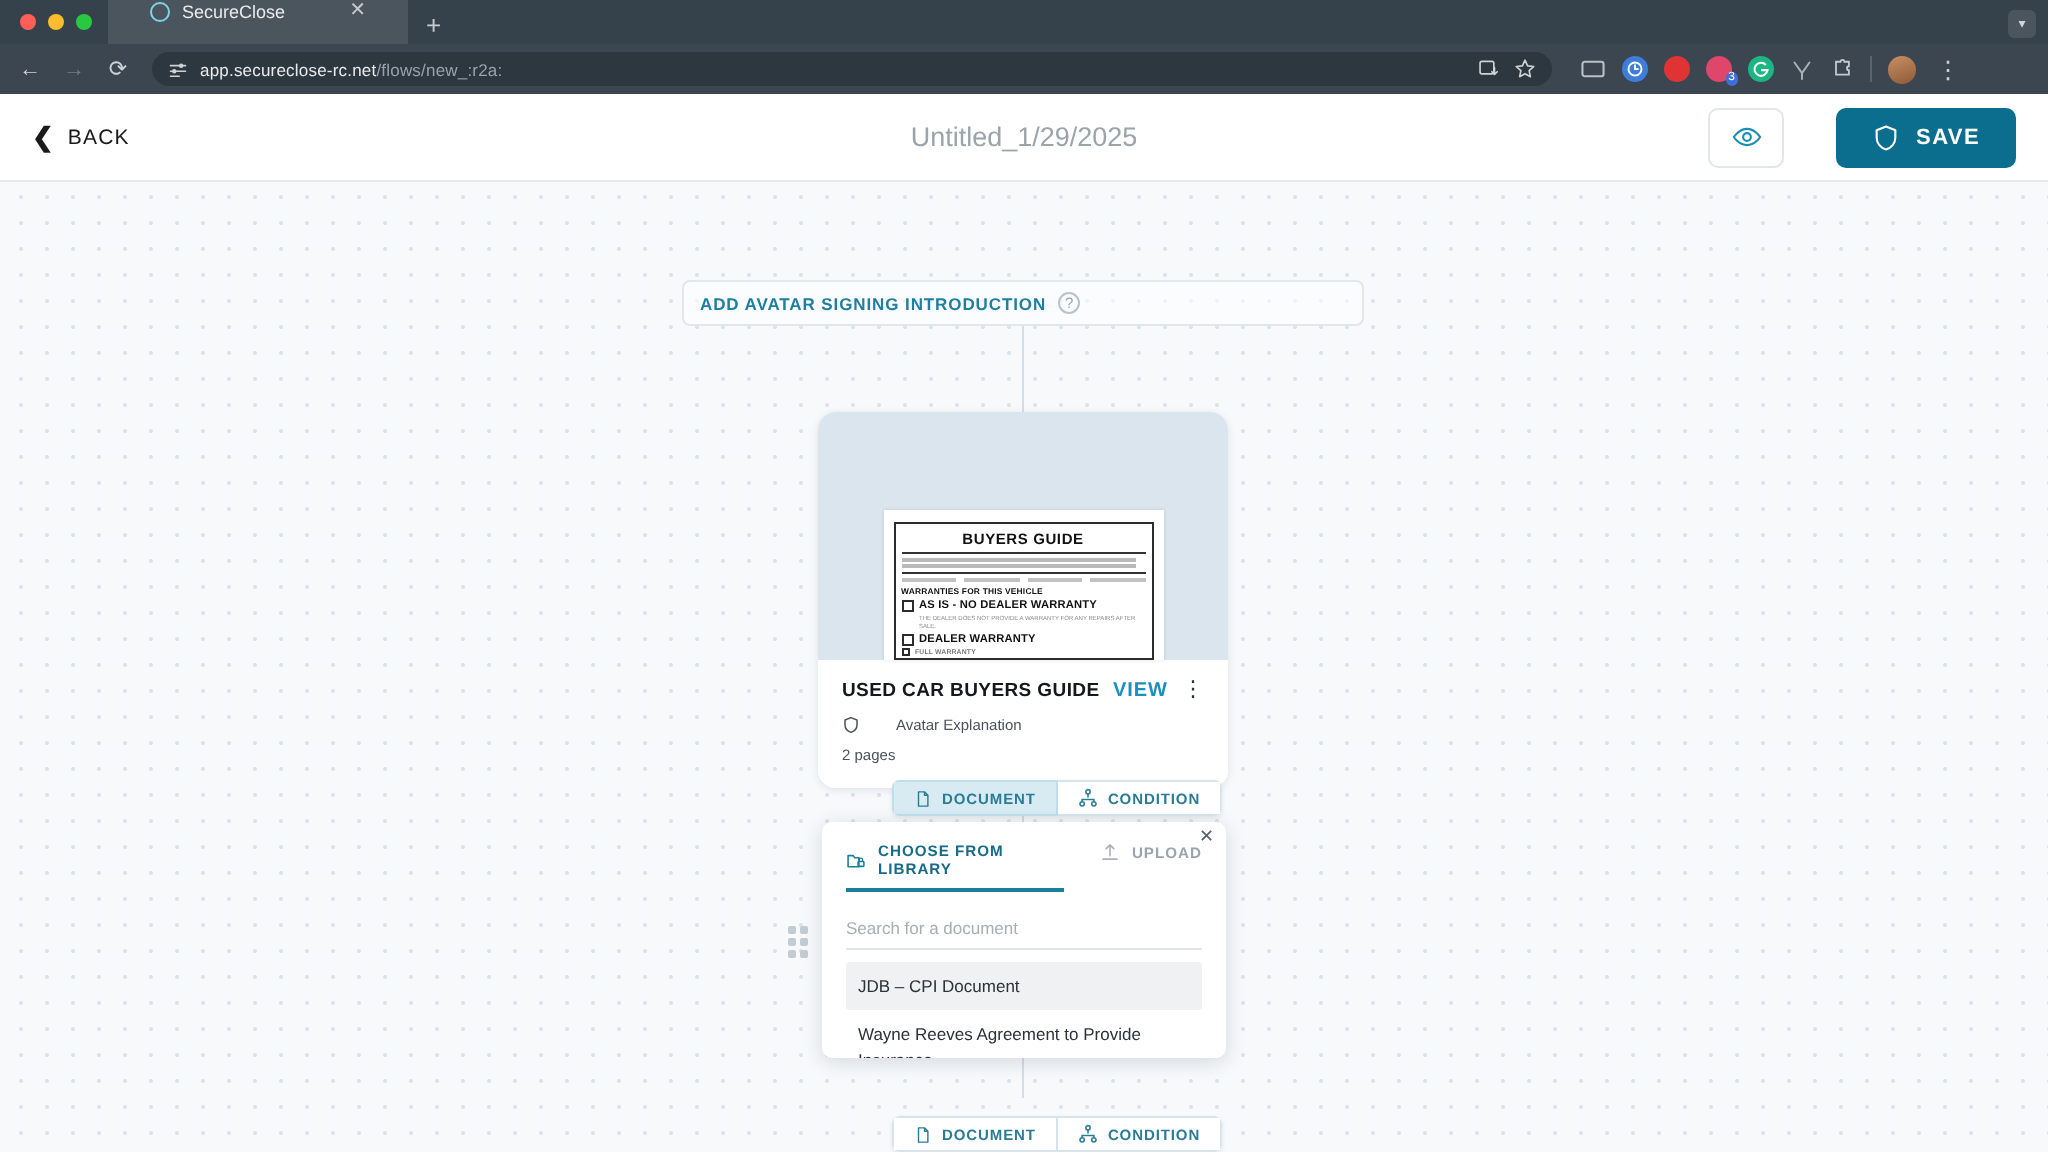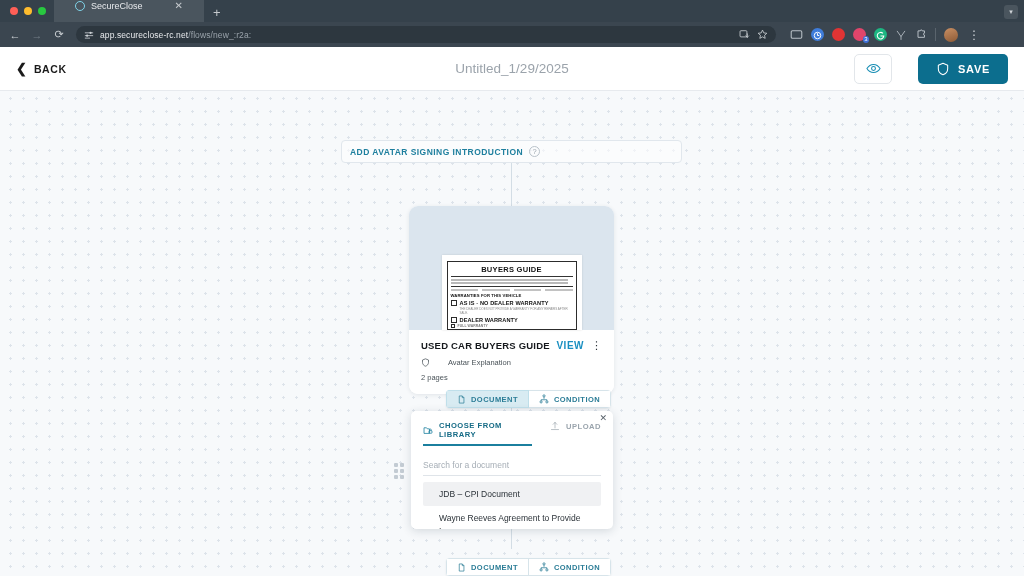--- a/index.html
+++ b/index.html
@@ -82,21 +82,21 @@
   
   .app-header {
     height: 44px; background: #fff; border-bottom: 1px solid #e7eaee;
     display: flex; align-items: center; padding: 0 16px; position: relative;
   }
   .back-btn {
     display: flex; align-items: center; gap: 7px; cursor: pointer;
     color: #1a1a1a;
   }
   .back-chev { font-size: 13px; font-weight: bold; line-height: 1; }
-  .back-label { font-size: 10.5px; font-weight: bold; letter-spacing: .6px; }
+  .back-label { font-size: 10.5px; font-weight: normal; letter-spacing: .6px; }
   .flow-title {
     position: absolute; left: 0; right: 0; text-align: center;
     font-size: 13.5px; color: #9ba3ab; pointer-events: none;
   }
   .header-right { margin-left: auto; display: flex; gap: 26px; z-index: 2; }
   .eye-btn {
     width: 38px; height: 30px; border: 1px solid #e2e6ea; border-radius: 5px;
     background: #fff; display: flex; align-items: center; justify-content: center;
     cursor: pointer;
   }
@@ -228,21 +228,21 @@
   }
   .popup-body { padding: 8px 12px 0; flex: 1; overflow: hidden; }
   .search-input {
     width: 100%; border: none; border-bottom: 1px solid #dfe4e9;
     font-size: 8.5px; color: #2b3238; padding: 3px 0 5px; outline: none;
     font-family: "Liberation Sans", sans-serif; background: transparent;
   }
   .search-input::placeholder { color: #a6aeb6; }
   .doc-list { margin-top: 6px; }
   .doc-item {
-    font-size: 8.5px; color: #2b3238; padding: 6px 16px; border-radius: 2px;
+    font-size: 8.5px; color: #2b3238; padding: 6px 6px; border-radius: 2px;
     cursor: pointer; line-height: 1.45;
   }
   .doc-item.highlight { background: #f0f1f3; }
 
   
   .drag-handle {
     position: absolute; left: 394px; top: 372px;
     display: grid; grid-template-columns: repeat(2, 4px);
     grid-template-rows: repeat(3, 4px); gap: 2px; cursor: grab;
   }

